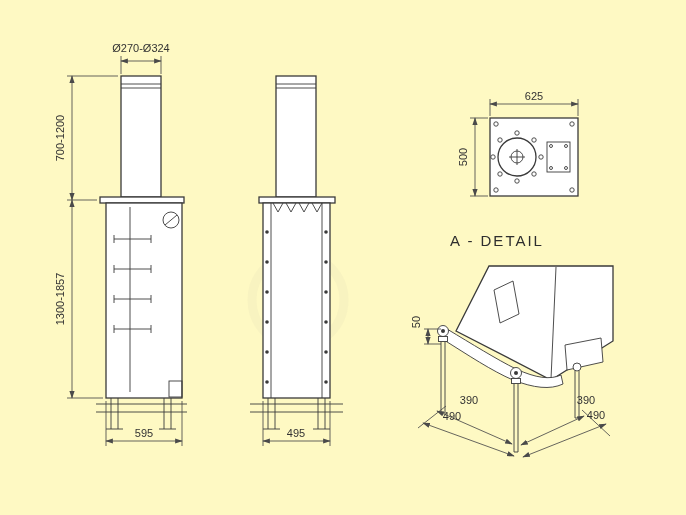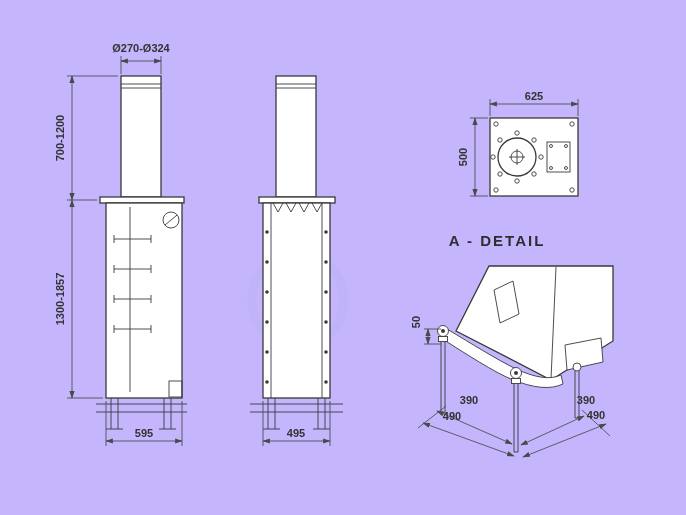--- a/index.html
+++ b/index.html
@@ -1,16 +1,16 @@
 <!DOCTYPE html>
 <html><head>
 <meta charset="utf-8">
 <style>
   html,body{margin:0;padding:0;background:#ffffff;}
-  .stage{position:relative;width:686px;height:515px;background:#c4b5fd;overflow:hidden;font-weight:bold;}
+  .stage{position:relative;width:686px;height:515px;background:#fef9c3;overflow:hidden;}
   svg{display:block;}
   .obj{stroke:#3a3a3a;stroke-width:1.3;fill:none;stroke-linecap:square;}
   .objthin{stroke:#3a3a3a;stroke-width:0.9;fill:none;}
   .fillw{fill:#ffffff;}
   .dim{stroke:#4a4a4a;stroke-width:0.85;fill:none;}
   .dot{fill:#3a3a3a;stroke:none;}
   text{font-family:"Liberation Sans",sans-serif;font-size:11px;fill:#333333;text-anchor:middle;}
   .titleText{font-size:15px;letter-spacing:2px;fill:#2e2e2e;}
 </style>
 </head>

